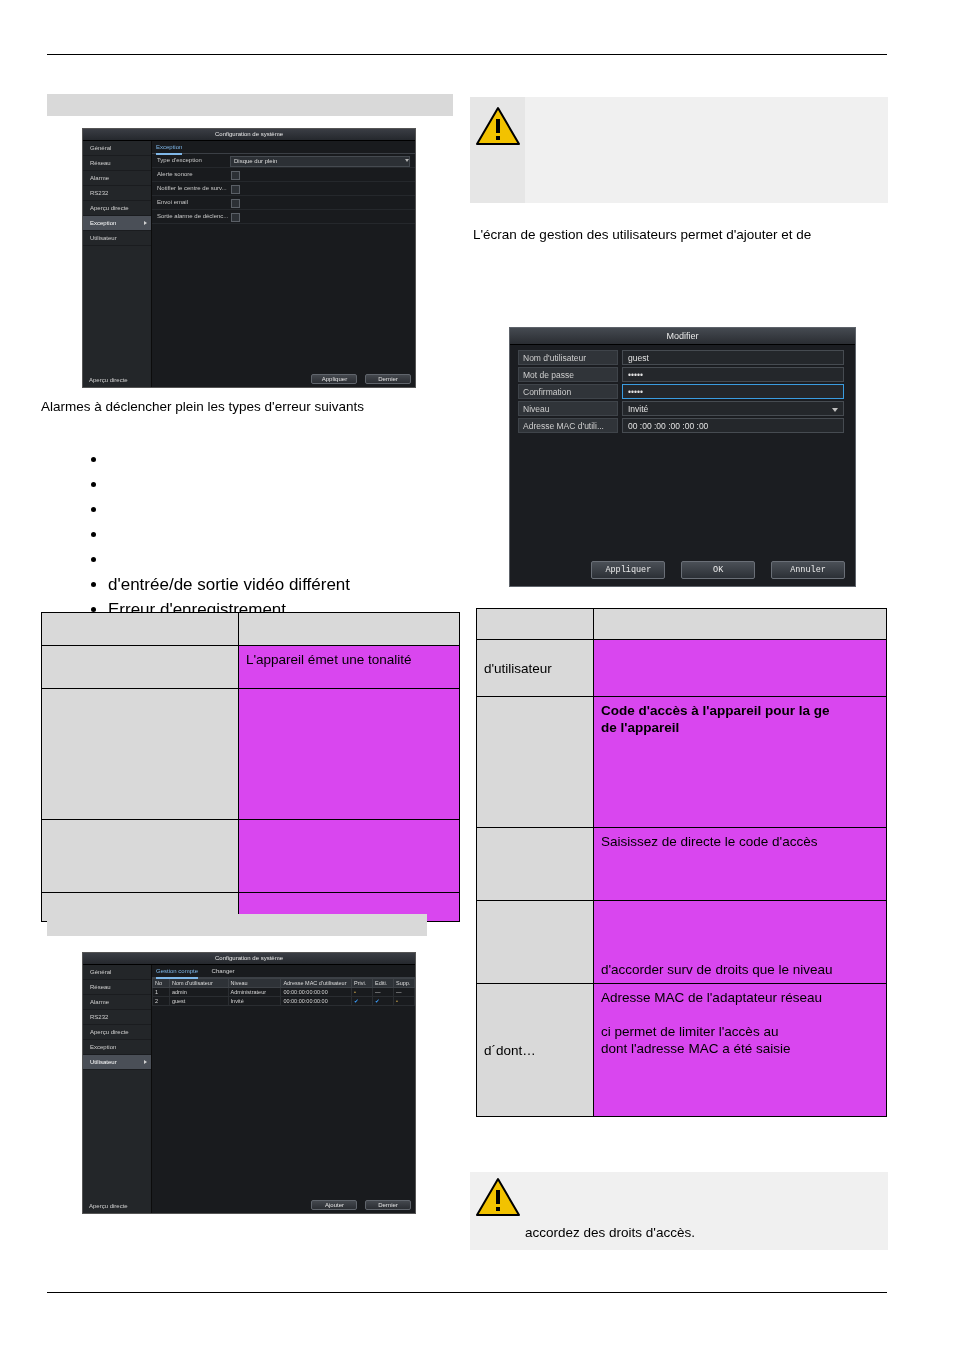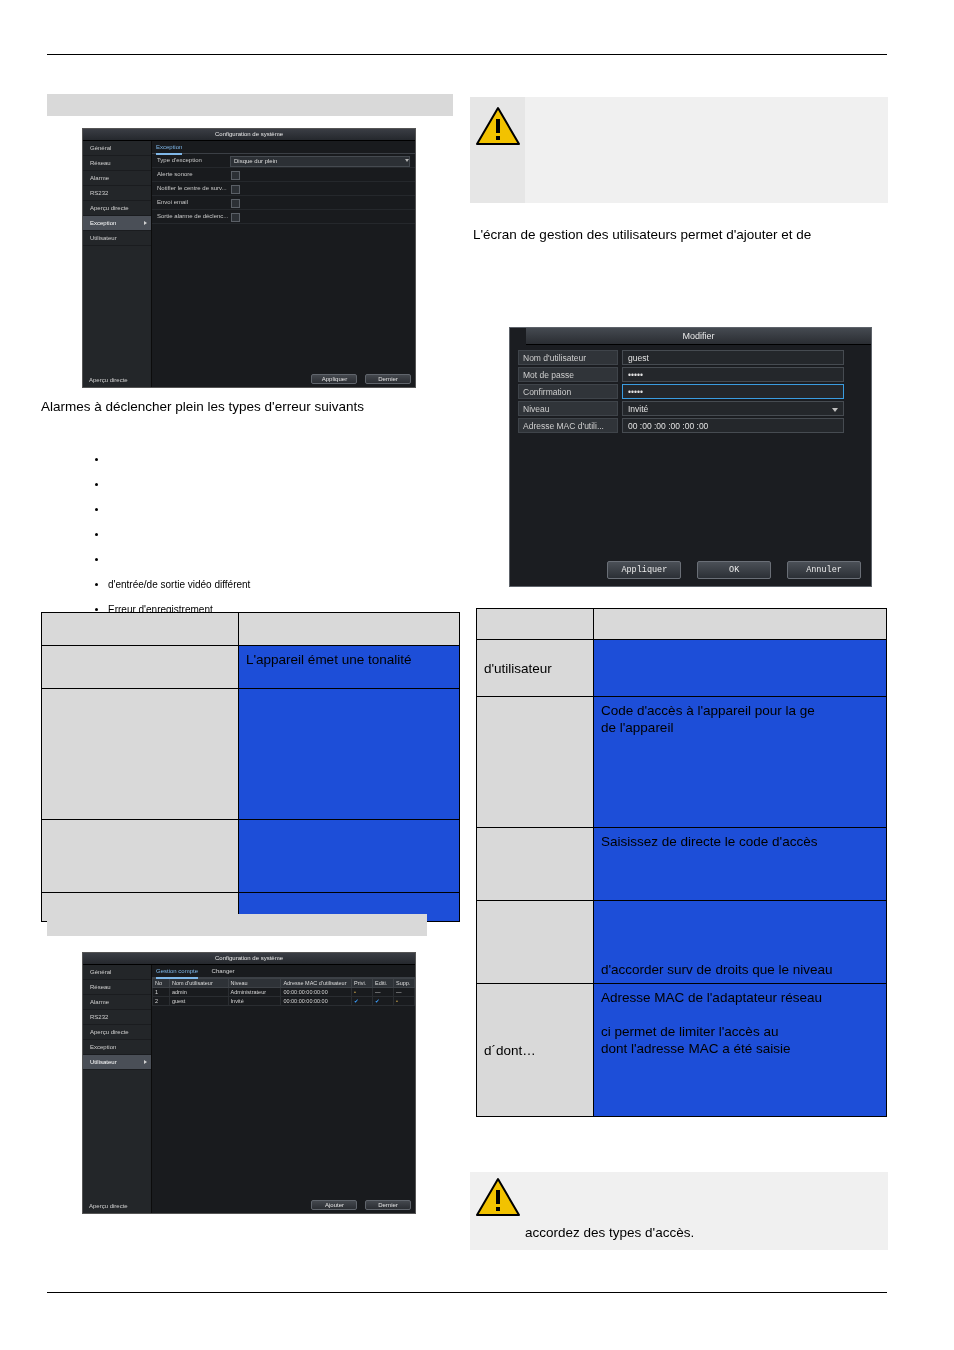--- a/index.html
+++ b/index.html
@@ -49,21 +49,21 @@
   }
   .bullets {
     position: absolute;
     left: 86px;
     top: 443px;
     width: 380px;
   }
   .bullets li {
     list-style: disc;
     margin: 8px 0 5px 0;
-    font-size: 10px;
+    font-size: 17px;
     line-height: 17px;
     min-height: 17px;
   }
   .bullets { padding-left: 22px; margin: 0; }
 
   
   .warnbox {
     position: absolute;
     background: #f0f0f0;
     border: 0;
@@ -81,21 +81,21 @@
     table-layout: fixed;
   }
   table.doc td {
     border: 1px solid #000;
     vertical-align: top;
     padding: 5px 7px;
     font-size: 13.5px;
     line-height: 17px;
   }
   td.shade { background: #d9d9d9; }
-  td.white { background: #1d4ed8; }
+  td.white { background: #d946ef; }
 
   
   .dvr {
     position: absolute;
     background: #1b1d21;
     border: 1px solid #555;
     overflow: hidden;
     font-size: 5.5px;
     color: #c8c8c8;
     font-family: "Liberation Sans", sans-serif;
@@ -472,21 +472,21 @@
       <svg width="46" height="40" viewBox="0 0 46 40" style="position:absolute;left:5px;top:9px;">
         <polygon points="23,2 44,38 2,38" fill="#f2c200" stroke="#000" stroke-width="2" stroke-linejoin="round"></polygon>
         <rect x="21" y="13" width="4" height="14" fill="#000"></rect>
         <rect x="21" y="30" width="4" height="4" fill="#000"></rect>
       </svg>
     </div>
   </div>
 
   <div class="txt" style="left:473px; top:226px; width:420px;">L'écran de gestion des utilisateurs permet d'ajouter et de</div>
 
-  <div class="dlg" style="left:509px; top:327px; width:345px; height:258px;padding-left:16px;">
+  <div class="dlg" style="left:509px; top:327px; width:345px; height:258px;">
     <div class="title">Modifier</div>
     <div style="position:absolute; left:0; top:22px; width:100%;">
       <div class="row">
         <span class="lbl">Nom d'utilisateur</span>
         <span class="fld">guest</span>
       </div>
       <div class="row">
         <span class="lbl">Mot de passe</span>
         <span class="fld">•••••</span>
       </div>
@@ -522,21 +522,21 @@
       <tr>
         <td class="shade" style="height:20px;"></td>
         <td class="shade"></td>
       </tr>
       <tr>
         <td class="shade" style="height:46px; vertical-align:middle;">d'utilisateur</td>
         <td class="white"></td>
       </tr>
       <tr>
         <td class="shade" style="height:120px;"></td>
-        <td class="white" style="white-space:pre-line;">Code d'accès à l'appareil pour la ge
+        <td class="white" style="white-space:pre-line;font-weight:bold;">Code d'accès à l'appareil pour la ge
     de l'appareil</td>
       </tr>
       <tr>
         <td class="shade" style="height:62px;"></td>
         <td class="white">Saisissez de directe le code d'accès</td>
       </tr>
       <tr>
         <td class="shade" style="height:72px;"></td>
         <td class="white" style="vertical-align:bottom;">d'accorder surv de droits que le niveau</td>
       </tr>
@@ -552,16 +552,16 @@
 
 
   <div class="warnbox" style="left:470px; top:1172px; width:418px; height:78px;">
     <div class="tri-cell" style="background:#f0f0f0;">
       <svg width="46" height="40" viewBox="0 0 46 40" style="position:absolute;left:5px;top:5px;">
         <polygon points="23,2 44,38 2,38" fill="#f2c200" stroke="#000" stroke-width="2" stroke-linejoin="round"></polygon>
         <rect x="21" y="13" width="4" height="14" fill="#000"></rect>
         <rect x="21" y="30" width="4" height="4" fill="#000"></rect>
       </svg>
     </div>
-    <div class="txt" style="left:55px; top:52px; width:350px;">accordez des types d'accès.</div>
+    <div class="txt" style="left:55px; top:52px; width:350px;">accordez des droits d'accès.</div>
   </div>
 
 </div>
 
 </body></html>

